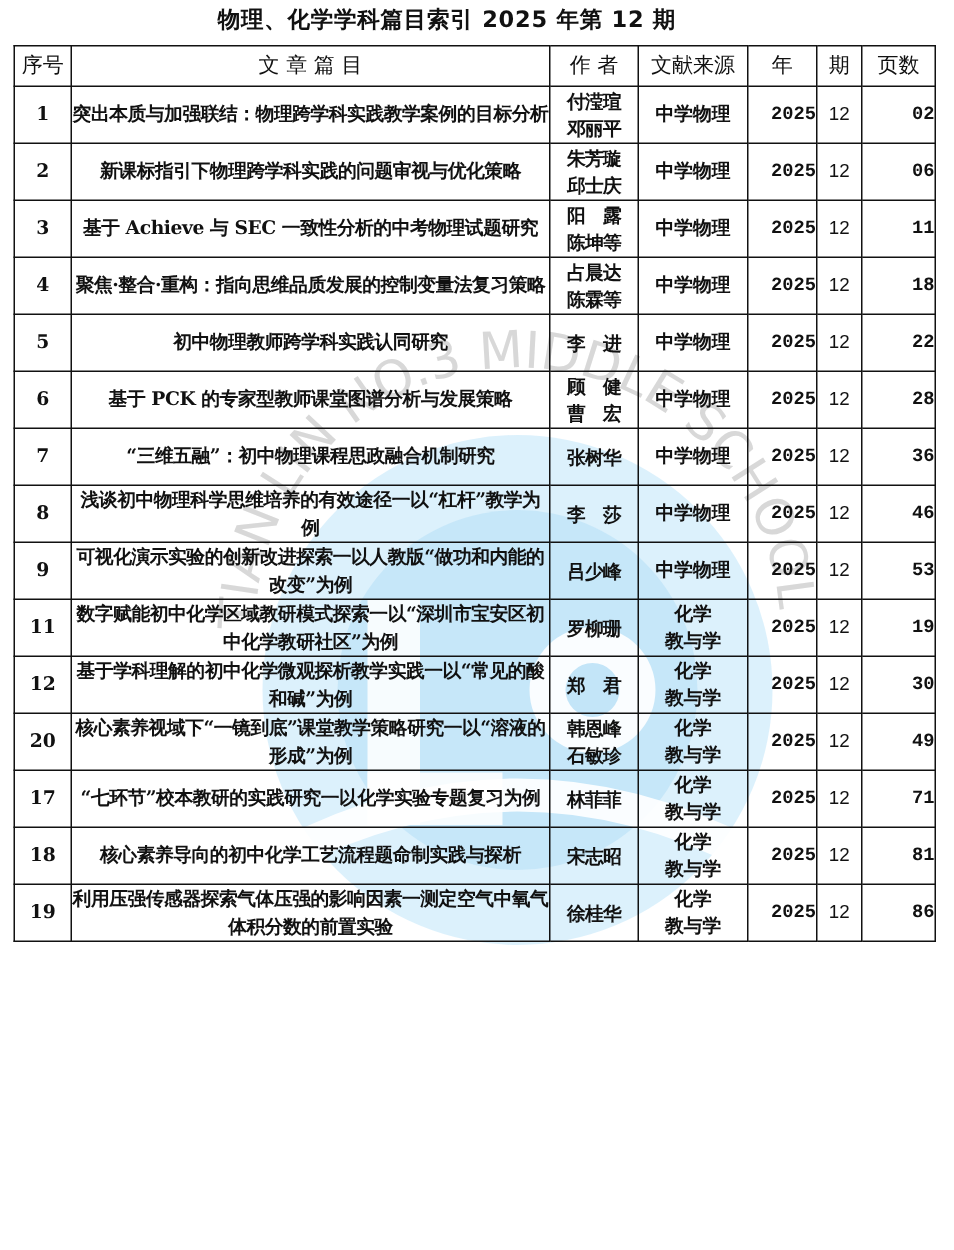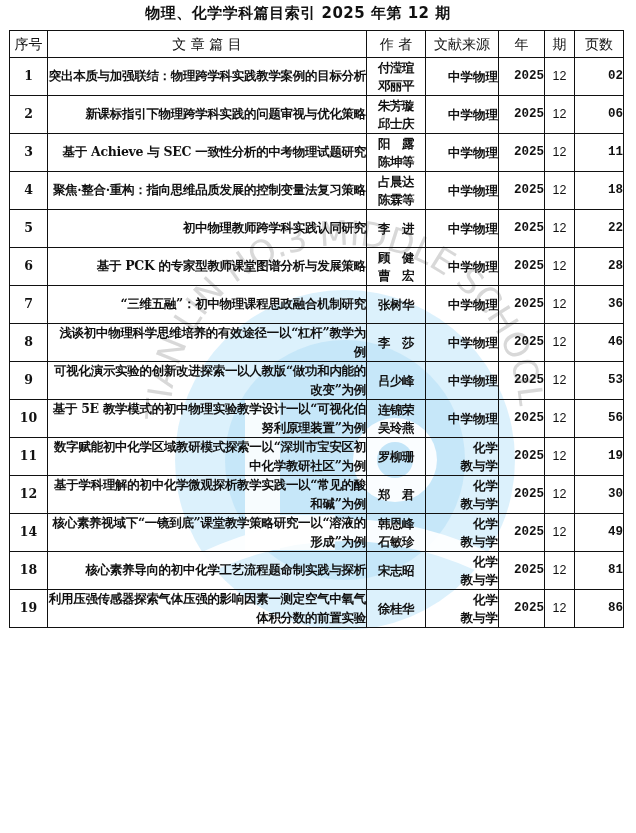--- a/index.html
+++ b/index.html
@@ -29,23 +29,23 @@
       font-size: 12.5px; line-height: 18.5px;
     }
     table.index th {
       height: 26px; font-size: 14px; font-weight: normal;
       font-family: "DejaVu Sans", "Liberation Sans", sans-serif;
       text-align: center;
       margin-top: 44px;
     }
     table.index td { height: 37px; }
     td.no { text-align: center; font-weight: bold; font-size: 12px; }
-    td.ttl { text-align: right; padding-left: 4px; padding-right: 2px; font-weight: bold; letter-spacing: -0.3px; }
+    td.ttl { text-align: center; padding-left: 4px; padding-right: 2px; font-weight: bold; letter-spacing: -0.3px; }
     td.au { text-align: center; font-weight: bold; letter-spacing: -0.5px; }
-    td.src { text-align: right; font-weight: bold; font-family: Liberation Sans, sans-serif; font-size: 12.5px; }
+    td.src { text-align: center; font-weight: bold; font-family: Liberation Mono, monospace; font-size: 12.5px; }
     td.num { text-align: right; font-weight: bold; font-family: Liberation Mono, monospace; font-size: 12px; }
     td.iss { text-align: center; font-family: "Liberation Sans", sans-serif; font-size: 12px; }
     .src-line { display: block; line-height: 18px; }
     .au-line { display: block; line-height: 18px; text-align: center; }
   </style>
 </head>
 <body>
 
 <svg class="watermark" viewBox="0 0 420 560">
   <defs>
@@ -203,34 +203,20 @@
           <span class="au-line">吕少峰</span>
         </td>
         <td class="src">
           <span class="src-line">中学物理</span>
         </td>
         <td class="num">2025</td>
         <td class="iss">12</td>
         <td class="num">53</td>
       </tr>
       <tr>
-        <td class="no">10</td>
-        <td class="ttl">基于 5E 教学模式的初中物理实验教学设计一以“可视化伯努利原理装置”为例</td>
-        <td class="au">
-          <span class="au-line">连锦荣</span>
-          <span class="au-line">吴玲燕</span>
-        </td>
-        <td class="src">
-          <span class="src-line">中学物理</span>
-        </td>
-        <td class="num">2025</td>
-        <td class="iss">12</td>
-        <td class="num">56</td>
-      </tr>
-      <tr>
         <td class="no">11</td>
         <td class="ttl">数字赋能初中化学区域教研模式探索一以“深圳市宝安区初中化学教研社区”为例</td>
         <td class="au">
           <span class="au-line">罗柳珊</span>
         </td>
         <td class="src">
           <span class="src-line">化学</span>
           <span class="src-line">教与学</span>
         </td>
         <td class="num">2025</td>
@@ -245,33 +231,47 @@
         </td>
         <td class="src">
           <span class="src-line">化学</span>
           <span class="src-line">教与学</span>
         </td>
         <td class="num">2025</td>
         <td class="iss">12</td>
         <td class="num">30</td>
       </tr>
       <tr>
-        <td class="no">14</td>
+        <td class="no">20</td>
         <td class="ttl">核心素养视域下“一镜到底”课堂教学策略研究一以“溶液的形成”为例</td>
         <td class="au">
           <span class="au-line">韩恩峰</span>
           <span class="au-line">石敏珍</span>
         </td>
         <td class="src">
           <span class="src-line">化学</span>
           <span class="src-line">教与学</span>
         </td>
         <td class="num">2025</td>
         <td class="iss">12</td>
         <td class="num">49</td>
+      </tr>
+      <tr>
+        <td class="no">17</td>
+        <td class="ttl">“七环节”校本教研的实践研究一以化学实验专题复习为例</td>
+        <td class="au">
+          <span class="au-line">林菲菲</span>
+        </td>
+        <td class="src">
+          <span class="src-line">化学</span>
+          <span class="src-line">教与学</span>
+        </td>
+        <td class="num">2025</td>
+        <td class="iss">12</td>
+        <td class="num">71</td>
       </tr>
       <tr>
         <td class="no">18</td>
         <td class="ttl">核心素养导向的初中化学工艺流程题命制实践与探析</td>
         <td class="au">
           <span class="au-line">宋志昭</span>
         </td>
         <td class="src">
           <span class="src-line">化学</span>
           <span class="src-line">教与学</span>

